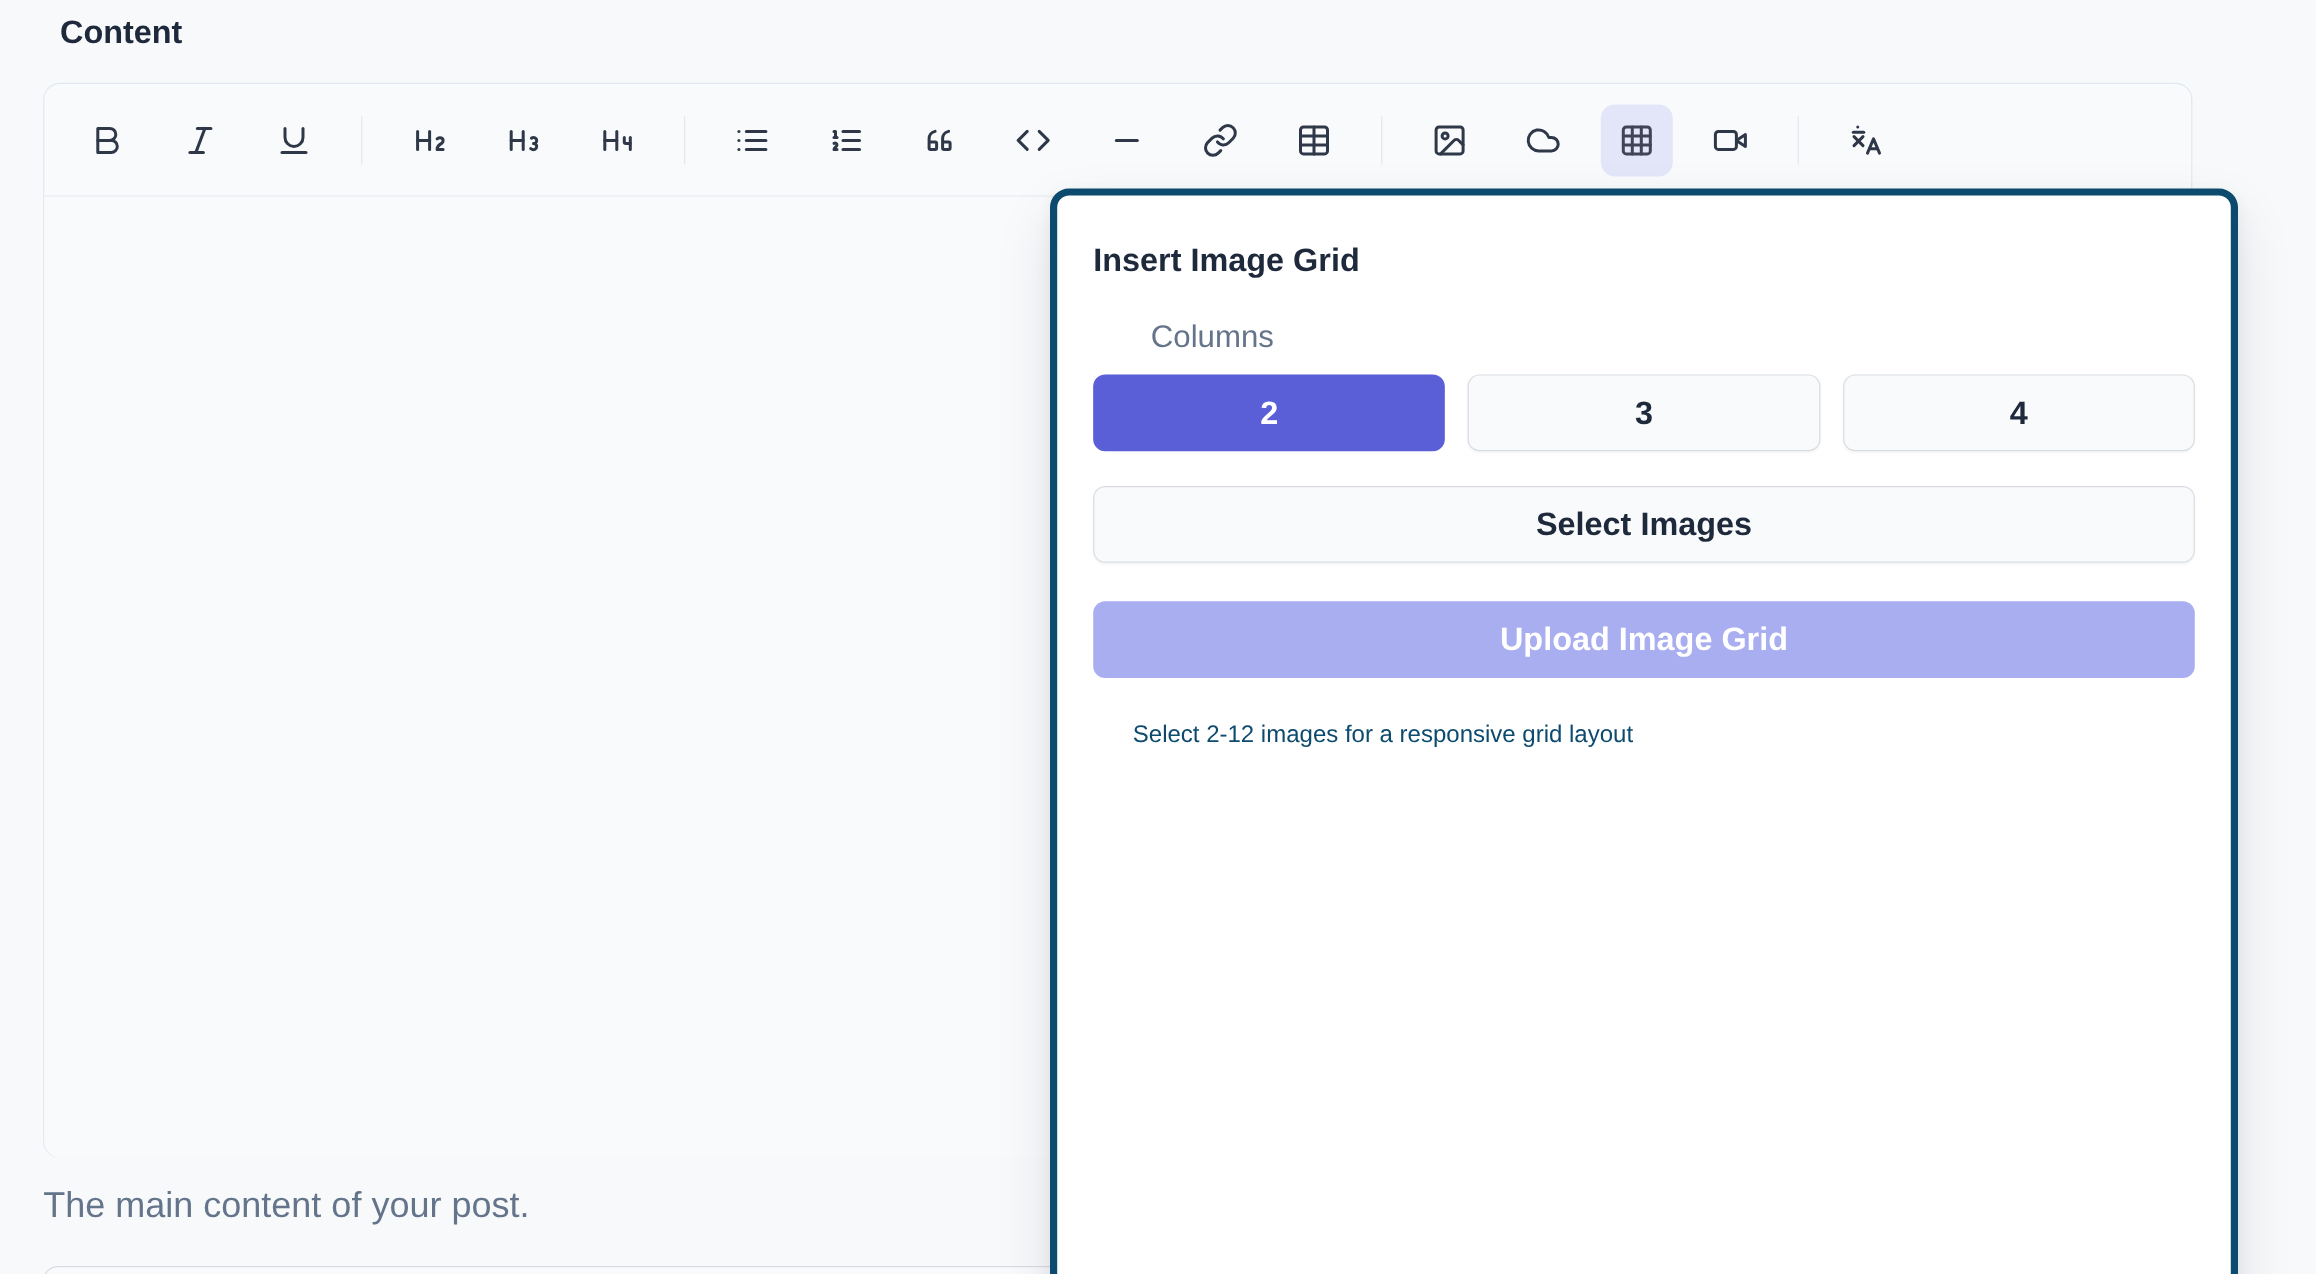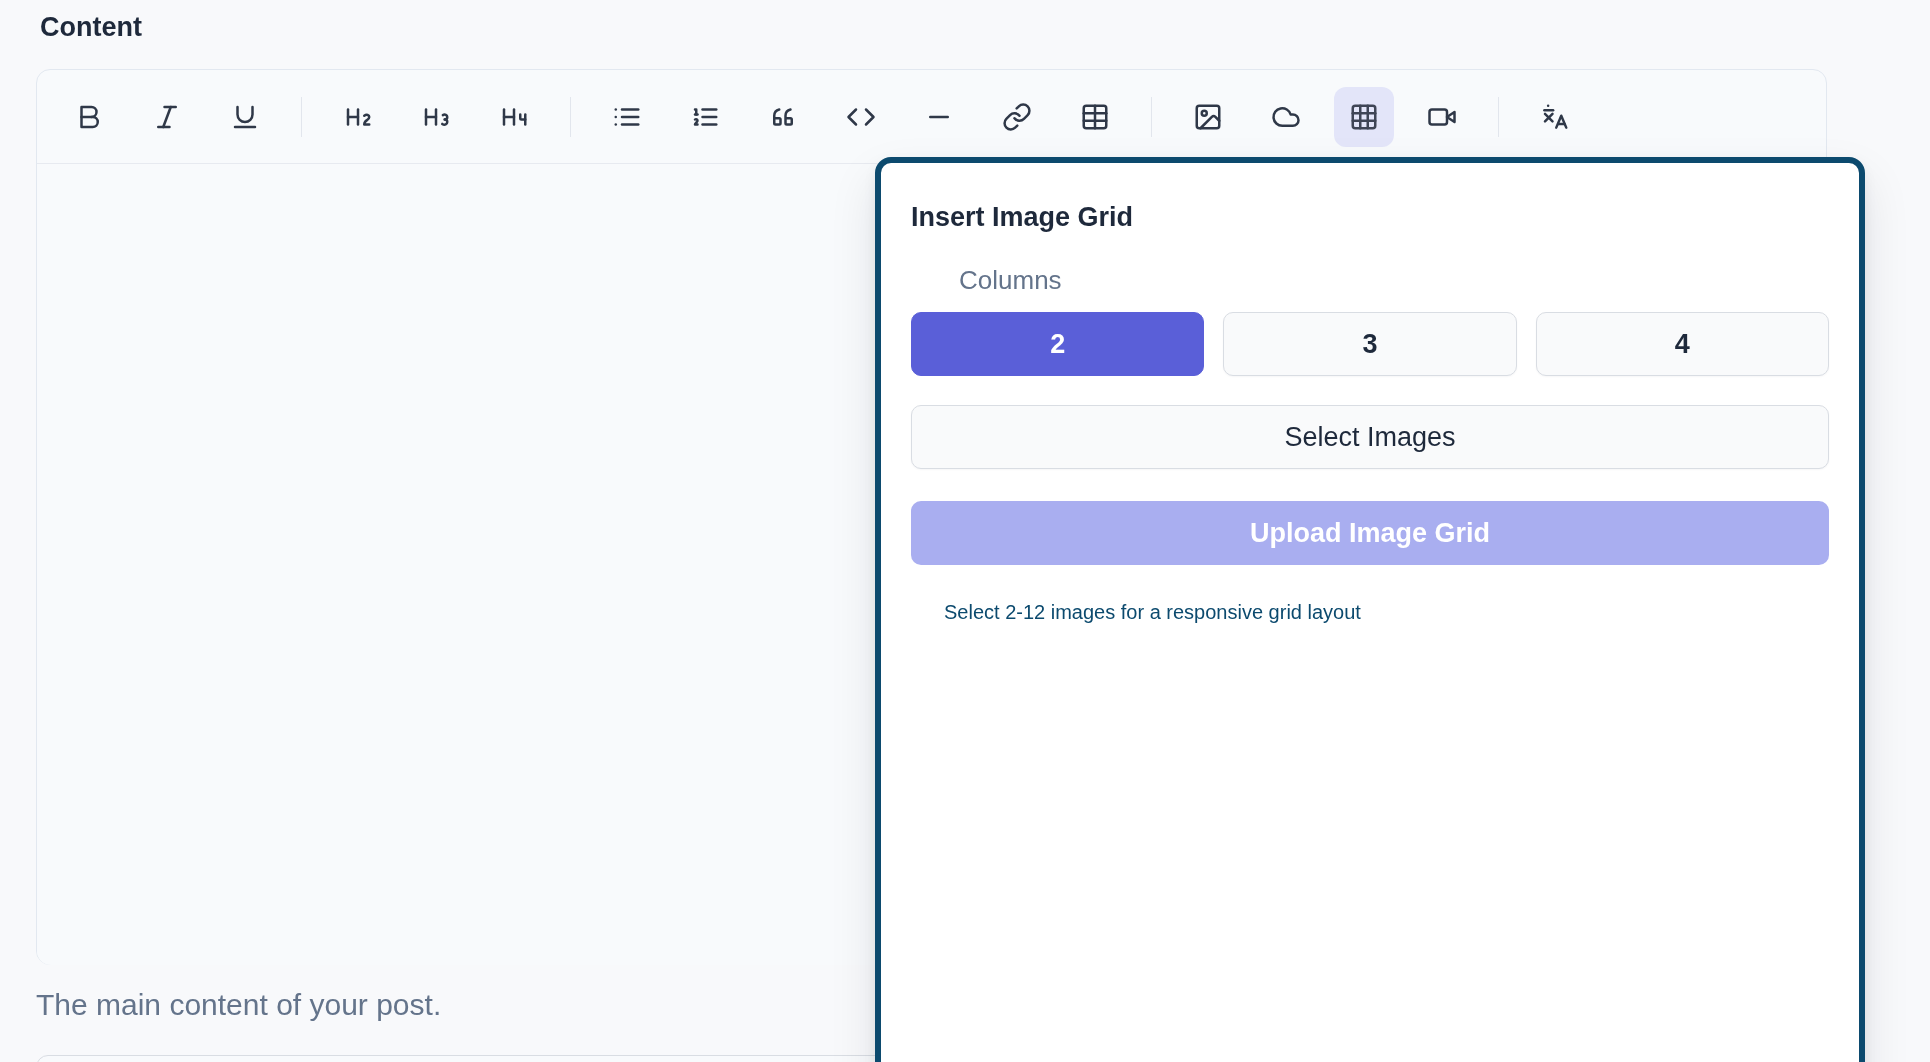--- a/index.html
+++ b/index.html
@@ -6,21 +6,21 @@
   html,body { width:1930px; height:1062px; overflow:hidden; }
   body {
     position:relative;
     background:#f8f9fb;
     font-family:"Liberation Sans", sans-serif;
     color:#1f2937;
   }
 
   
   .content-label{
-    position:absolute; left:40px; top:12px;
+    position:absolute; left:50px; top:12px;
     font-size:27px; font-weight:600; color:#1e293b;
   }
 
   
   .editor{
     position:absolute; left:36px; top:69px;
     width:1791px; height:896px;
     background:#f8fafc;
     border:1px solid #e2e8f0;
     border-radius:14px;
@@ -102,21 +102,21 @@
   .col-btn.selected{
     background:#5a5fd8;
     border:1px solid #5a5fd8;
     color:#ffffff;
   }
   .select-btn{
     margin-top:29px; width:100%; height:64px;
     display:flex; align-items:center; justify-content:center;
     border-radius:10px;
     font-family:"Liberation Sans", sans-serif;
-    font-size:27px; font-weight:400;
+    font-size:27px; font-weight:700;
     cursor:pointer;
   }
   .upload-btn{
     margin-top:32px; width:100%; height:64px;
     display:flex; align-items:center; justify-content:center;
     background:#a9aef0;
     border:none; border-radius:10px;
     font-family:"Liberation Sans", sans-serif;
     font-size:27px; font-weight:600; color:#ffffff;
     cursor:default;

